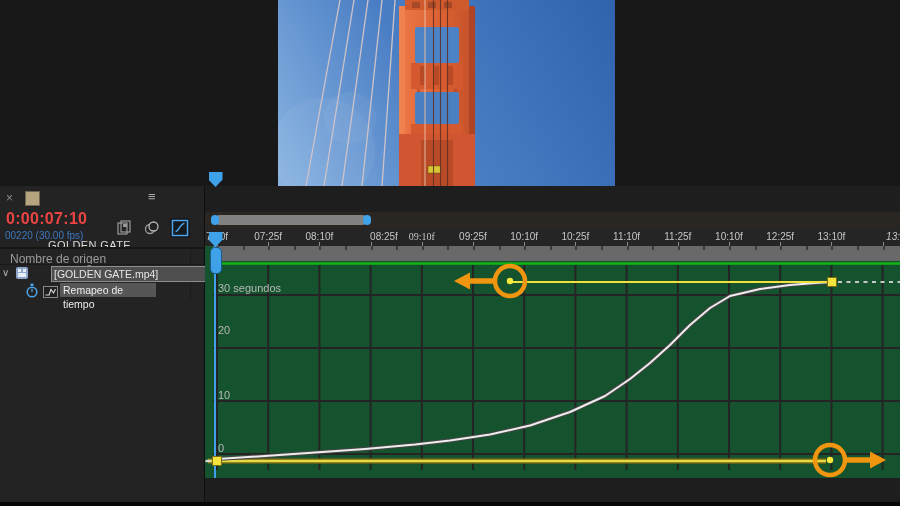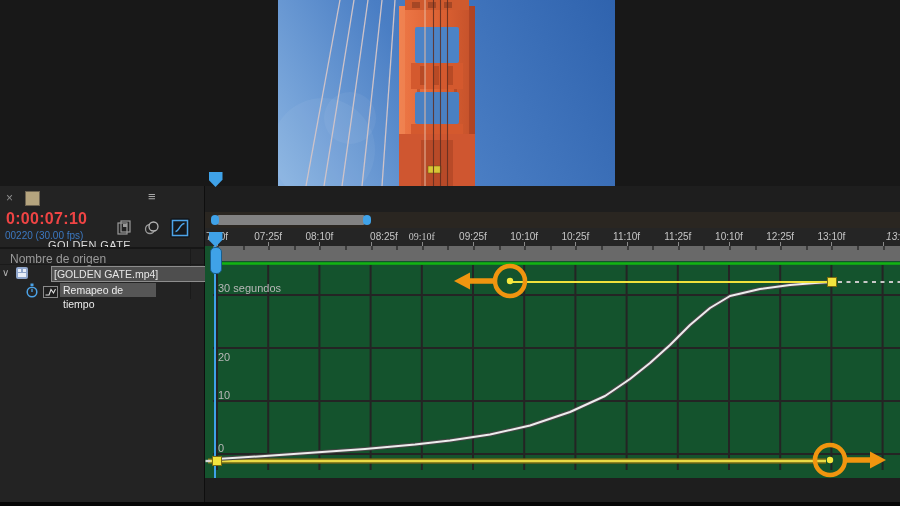--- a/index.html
+++ b/index.html
@@ -277,21 +277,21 @@
           </g>
           <g>
             <circle cx="625" cy="214" r="15" fill="none" stroke="#f0950f" stroke-width="4.5"></circle>
             <line x1="642" y1="214" x2="666" y2="214" stroke="#f0950f" stroke-width="5.5"></line>
             <polygon points="681,214 665,205.5 665,222.5" fill="#f0950f"></polygon>
             <circle cx="625" cy="214" r="3.2" fill="#f5e83e"></circle>
           </g>
         </svg>
       <div class="abs pill"></div>
     <div class="vlabel" style="top: 36px;">30 segundos</div>
-        <div class="vlabel" style="top: 105px; text-align: right;">20</div>
+        <div class="vlabel" style="top: 78px; text-align: right;">20</div>
         <div class="vlabel" style="top: 143px;">10</div>
         <div class="vlabel" style="top: 196px;">0</div>
       </div>
     <div class="abs ph-tri" style="top:-14px"></div>
 
   </div>
   <div class="abs ph-tri" style="left:208.5px;top:232px;z-index:5"></div>
 
   <div class="abs bottom-strip"></div>
 </div>

